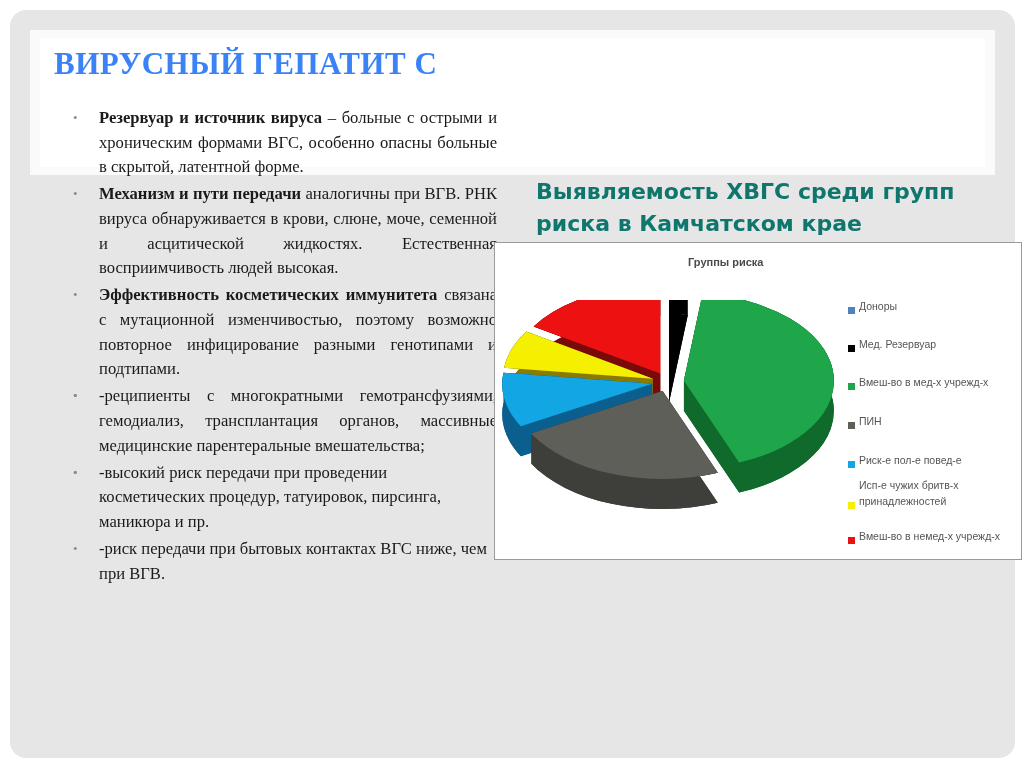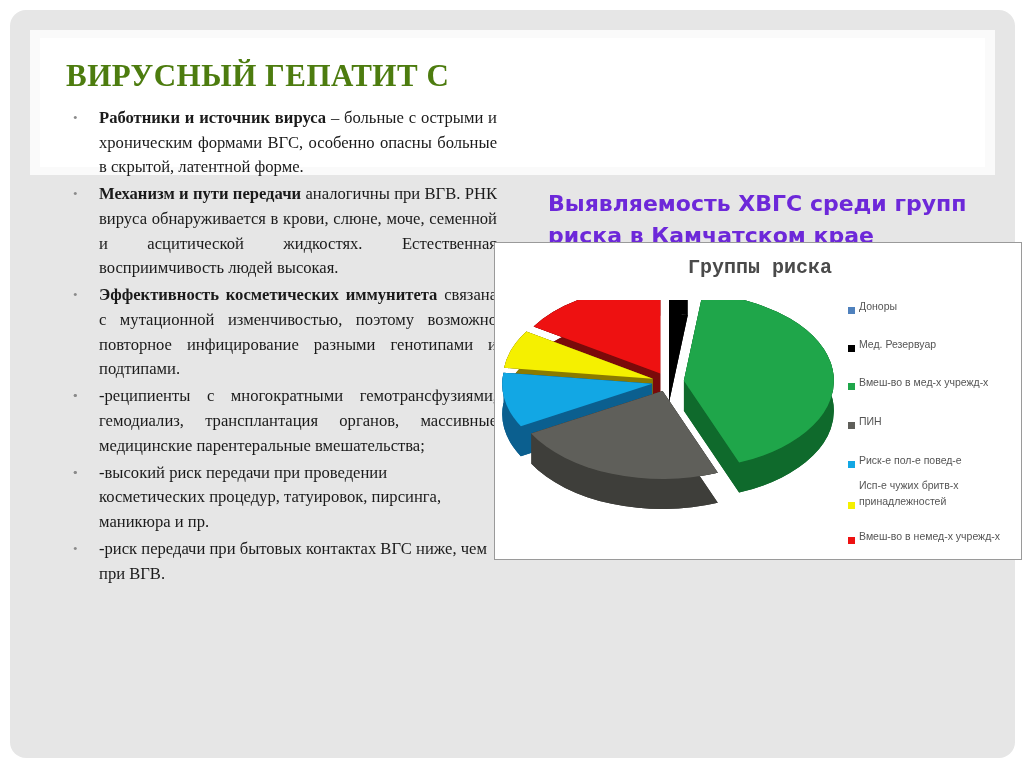--- a/index.html
+++ b/index.html
@@ -15,51 +15,51 @@
       position: absolute; left: 30px; top: 30px; width: 965px; height: 145px;
       background: #fafafa;
     }
     .title-box .inner {
       position: absolute; left: 10px; top: 8px; right: 10px; bottom: 8px;
       background: #ffffff;
     }
     .slide-title {
       position: absolute; left: 54px; top: 46px;
       font-family: "Liberation Serif", serif; font-weight: bold;
-      font-size: 31px; color: #4d7c0f; letter-spacing: 0.5px;
-      margin: 12px;
+      font-size: 31px; color: #3b82f6; letter-spacing: 0.5px;
+      margin: 0;
     }
     .bullets {
       position: absolute; left: 70px; top: 106px; width: 427px;
       margin: 0; padding: 0; list-style: none;
       font-family: "Liberation Serif", serif; font-size: 16.6px;
       line-height: 24.6px; color: #1a1a1a;
     }
     .bullets li {
       position: relative; padding-left: 29px; margin-bottom: 2.6px;
       text-align: justify;
     }
     .bullets li .dot {
       position: absolute; left: 3px; top: 0; color: #8a8a8a; font-size: 13px;
     }
     .bullets li.last-line-left { text-align: left; }
     .bullets b { font-weight: bold; }
     .chart-heading {
       position: absolute; left: 532px; top: 172px; width: 460px;
       font-family: "DejaVu Sans", sans-serif; font-weight: bold;
-      font-size: 22px; line-height: 32px; color: #6d28d9; margin: 16px;
+      font-size: 22px; line-height: 32px; color: #0f766e; margin: 4px;
     }
     .chart-box {
       position: absolute; left: 494px; top: 242px; width: 528px; height: 318px;
       background: #ffffff; border: 1px solid #9a9a9a; box-sizing: border-box;
     }
     .chart-title {
       position: absolute; left: 688px; top: 256px;
-      font-family: Liberation Mono, monospace; font-weight: bold;
-      font-size: 20px; color: #4a4a4a; margin: 0;
+      font-family: Liberation Sans, sans-serif; font-weight: bold;
+      font-size: 11px; color: #4a4a4a; margin: 0;
     }
     .legend {
       position: absolute; left: 848px; top: 298px; width: 175px;
       font-family: "Liberation Sans", sans-serif; font-size: 10.5px;
       color: #555555; margin: 0; padding: 0; list-style: none;
     }
     .legend li { position: absolute; left: 0; display: flex; align-items: flex-end; line-height: 16px; }
     .legend .sw {
       display: inline-block; width: 7px; height: 7px; margin: 4px 4px 0 0; flex: none;
     }
@@ -69,21 +69,21 @@
 <body>
 
 <div class="slide"></div>
 <div class="title-box">
     <div class="inner"></div>
   </div>
 
 <h1 class="slide-title">ВИРУСНЫЙ ГЕПАТИТ С</h1>
 
 <ul class="bullets">
-  <li><span class="dot">•</span><b>Работники и источник вируса</b><span> – больные с острыми и хроническим формами ВГС, особенно опасны больные в скрытой, латентной форме.</span></li>
+  <li><span class="dot">•</span><b>Резервуар и источник вируса</b><span> – больные с острыми и хроническим формами ВГС, особенно опасны больные в скрытой, латентной форме.</span></li>
   <li><span class="dot">•</span><b>Механизм и пути передачи</b><span> аналогичны при ВГВ. РНК вируса обнаруживается в крови, слюне, моче, семенной и асцитической жидкостях. Естественная восприимчивость людей высокая.</span></li>
   <li><span class="dot">•</span><b>Эффективность косметических иммунитета</b><span> связана с мутационной изменчивостью, поэтому возможно повторное инфицирование разными генотипами и подтипами.</span></li>
   <li><span class="dot">•</span><span></span></li>
   <li><span class="dot">•</span><span>-реципиенты с многократными гемотрансфузиями, гемодиализ, трансплантация органов, массивные медицинские парентеральные вмешательства;</span></li>
   <li><span class="dot">•</span></li>
   <li class="last-line-left"><span class="dot">•</span><span>-высокий риск передачи при проведении косметических процедур, татуировок, пирсинга, маникюра и пр.</span></li>
   <li class="last-line-left"><span class="dot">•</span><span>-риск передачи при бытовых контактах ВГС ниже, чем при ВГВ.</span></li>
 </ul>
 
 <h2 class="chart-heading">Выявляемость ХВГС среди групп риска в Камчатском крае</h2>

